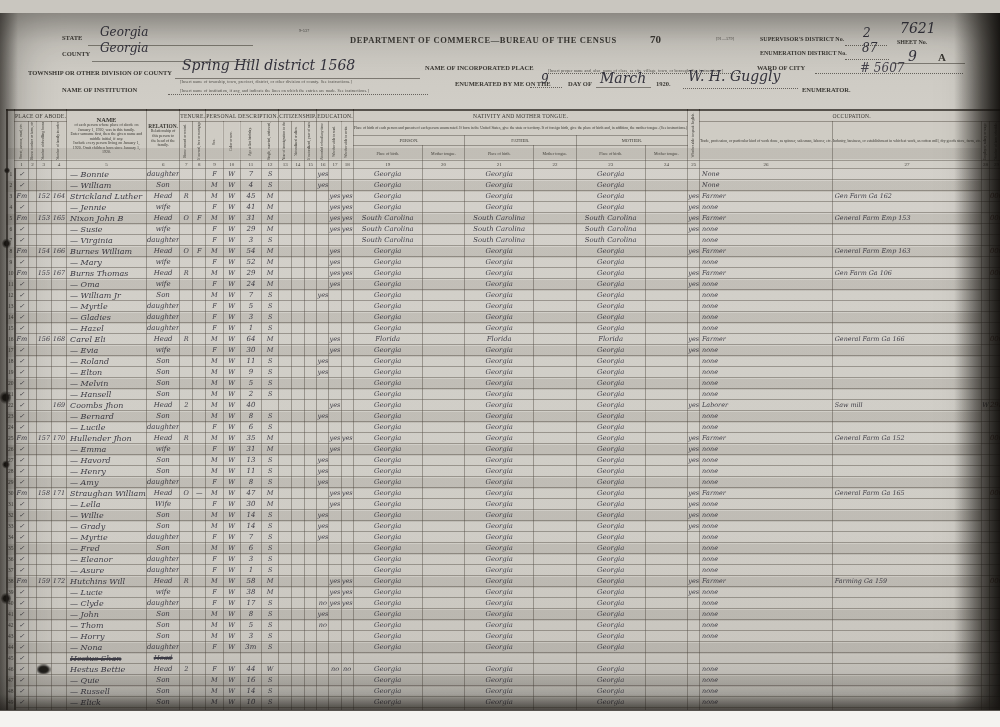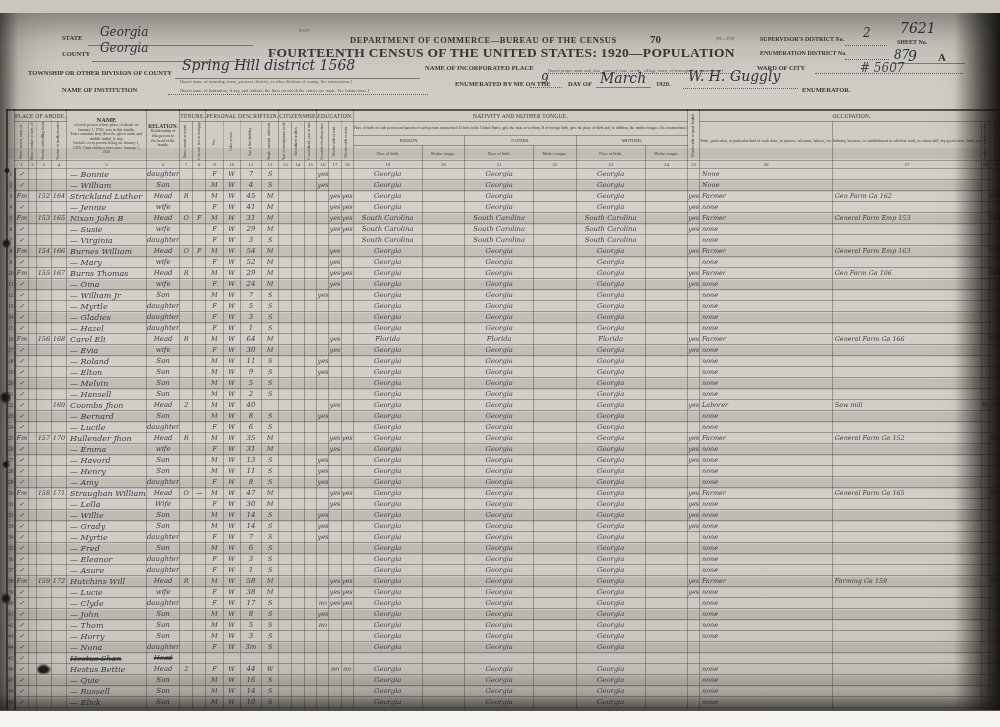--- a/index.html
+++ b/index.html
@@ -63,21 +63,20 @@
 <body>
 
 <div id="stage">
 
   <div id="scan">
 
     <div class="p tiny" style="left:299px;top:15px;">9-537</div>
     <div class="p pb" style="left:350px;top:22px;font-size:8.5px;letter-spacing:.6px;">DEPARTMENT OF COMMERCE—BUREAU OF THE CENSUS</div>
     <div class="p pb" style="left:650px;top:20px;font-size:11px;">70</div>
     <div class="p tiny" style="left:716px;top:23px;">[91—579]</div>
-    <div class="p pb" style="left:268px;top:32px;font-size:13.5px;letter-spacing:.3px;">FOURTEENTH CENSUS OF THE UNITED STATES: 1920—POPULATION</div>
 
     <div class="p pb" style="left:62px;top:21px;font-size:6.5px;">STATE</div>
     <div class="p hw" style="left:100px;top:12px;font-size:12px;">Georgia</div>
     <div class="hline" style="left:88px;top:31px;width:165px;"></div>
     <div class="p pb" style="left:62px;top:37px;font-size:6.5px;">COUNTY</div>
     <div class="p hw" style="left:100px;top:28px;font-size:12px;">Georgia</div>
     <div class="hline" style="left:92px;top:47px;width:161px;"></div>
 
     <div class="p pb" style="left:28px;top:56px;font-size:6.5px;">TOWNSHIP OR OTHER DIVISION OF COUNTY</div>
     <div class="p hw" style="left:182px;top:44px;font-size:14px;">Spring Hill district 1568</div>
@@ -102,21 +101,21 @@
     <div class="p pb" style="left:656px;top:67px;font-size:6.5px;">1920.</div>
     <div class="p hw" style="left:688px;top:55px;font-size:14px;">W. H. Guggly</div>
     <div class="dotline" style="left:683px;top:74px;width:115px;"></div>
     <div class="p pb" style="left:802px;top:73px;font-size:6.5px;">ENUMERATOR.</div>
     <div class="p hw" style="left:860px;top:48px;font-size:12px;color:#45424c;"># 5607</div>
 
     <div class="p pb" style="left:760px;top:23px;font-size:6px;">SUPERVISOR'S DISTRICT No.</div>
     <div class="p hw" style="left:863px;top:13px;font-size:12px;">2</div>
     <div class="dotline" style="left:845px;top:31px;width:42px;"></div>
     <div class="p pb" style="left:760px;top:37px;font-size:6px;">ENUMERATION DISTRICT No.</div>
-    <div class="p hw" style="left:894px;top:28px;font-size:12px;margin-top:7px;">87</div>
+    <div class="p hw" style="left:862px;top:28px;font-size:12px;">87</div>
     <div class="dotline" style="left:845px;top:45px;width:44px;"></div>
     <div class="p hw" style="left:900px;top:7px;font-size:14px;">7621</div>
     <div class="p pb" style="left:897px;top:26px;font-size:6px;">SHEET No.</div>
     <div class="p hw" style="left:908px;top:35px;font-size:14px;">9</div>
     <div class="p pb" style="left:938px;top:38px;font-size:11px;">A</div>
     <div class="hline" style="left:893px;top:49px;width:72px;"></div>
 
     <table id="census">
         <colgroup>
           <col style="width:16px">

